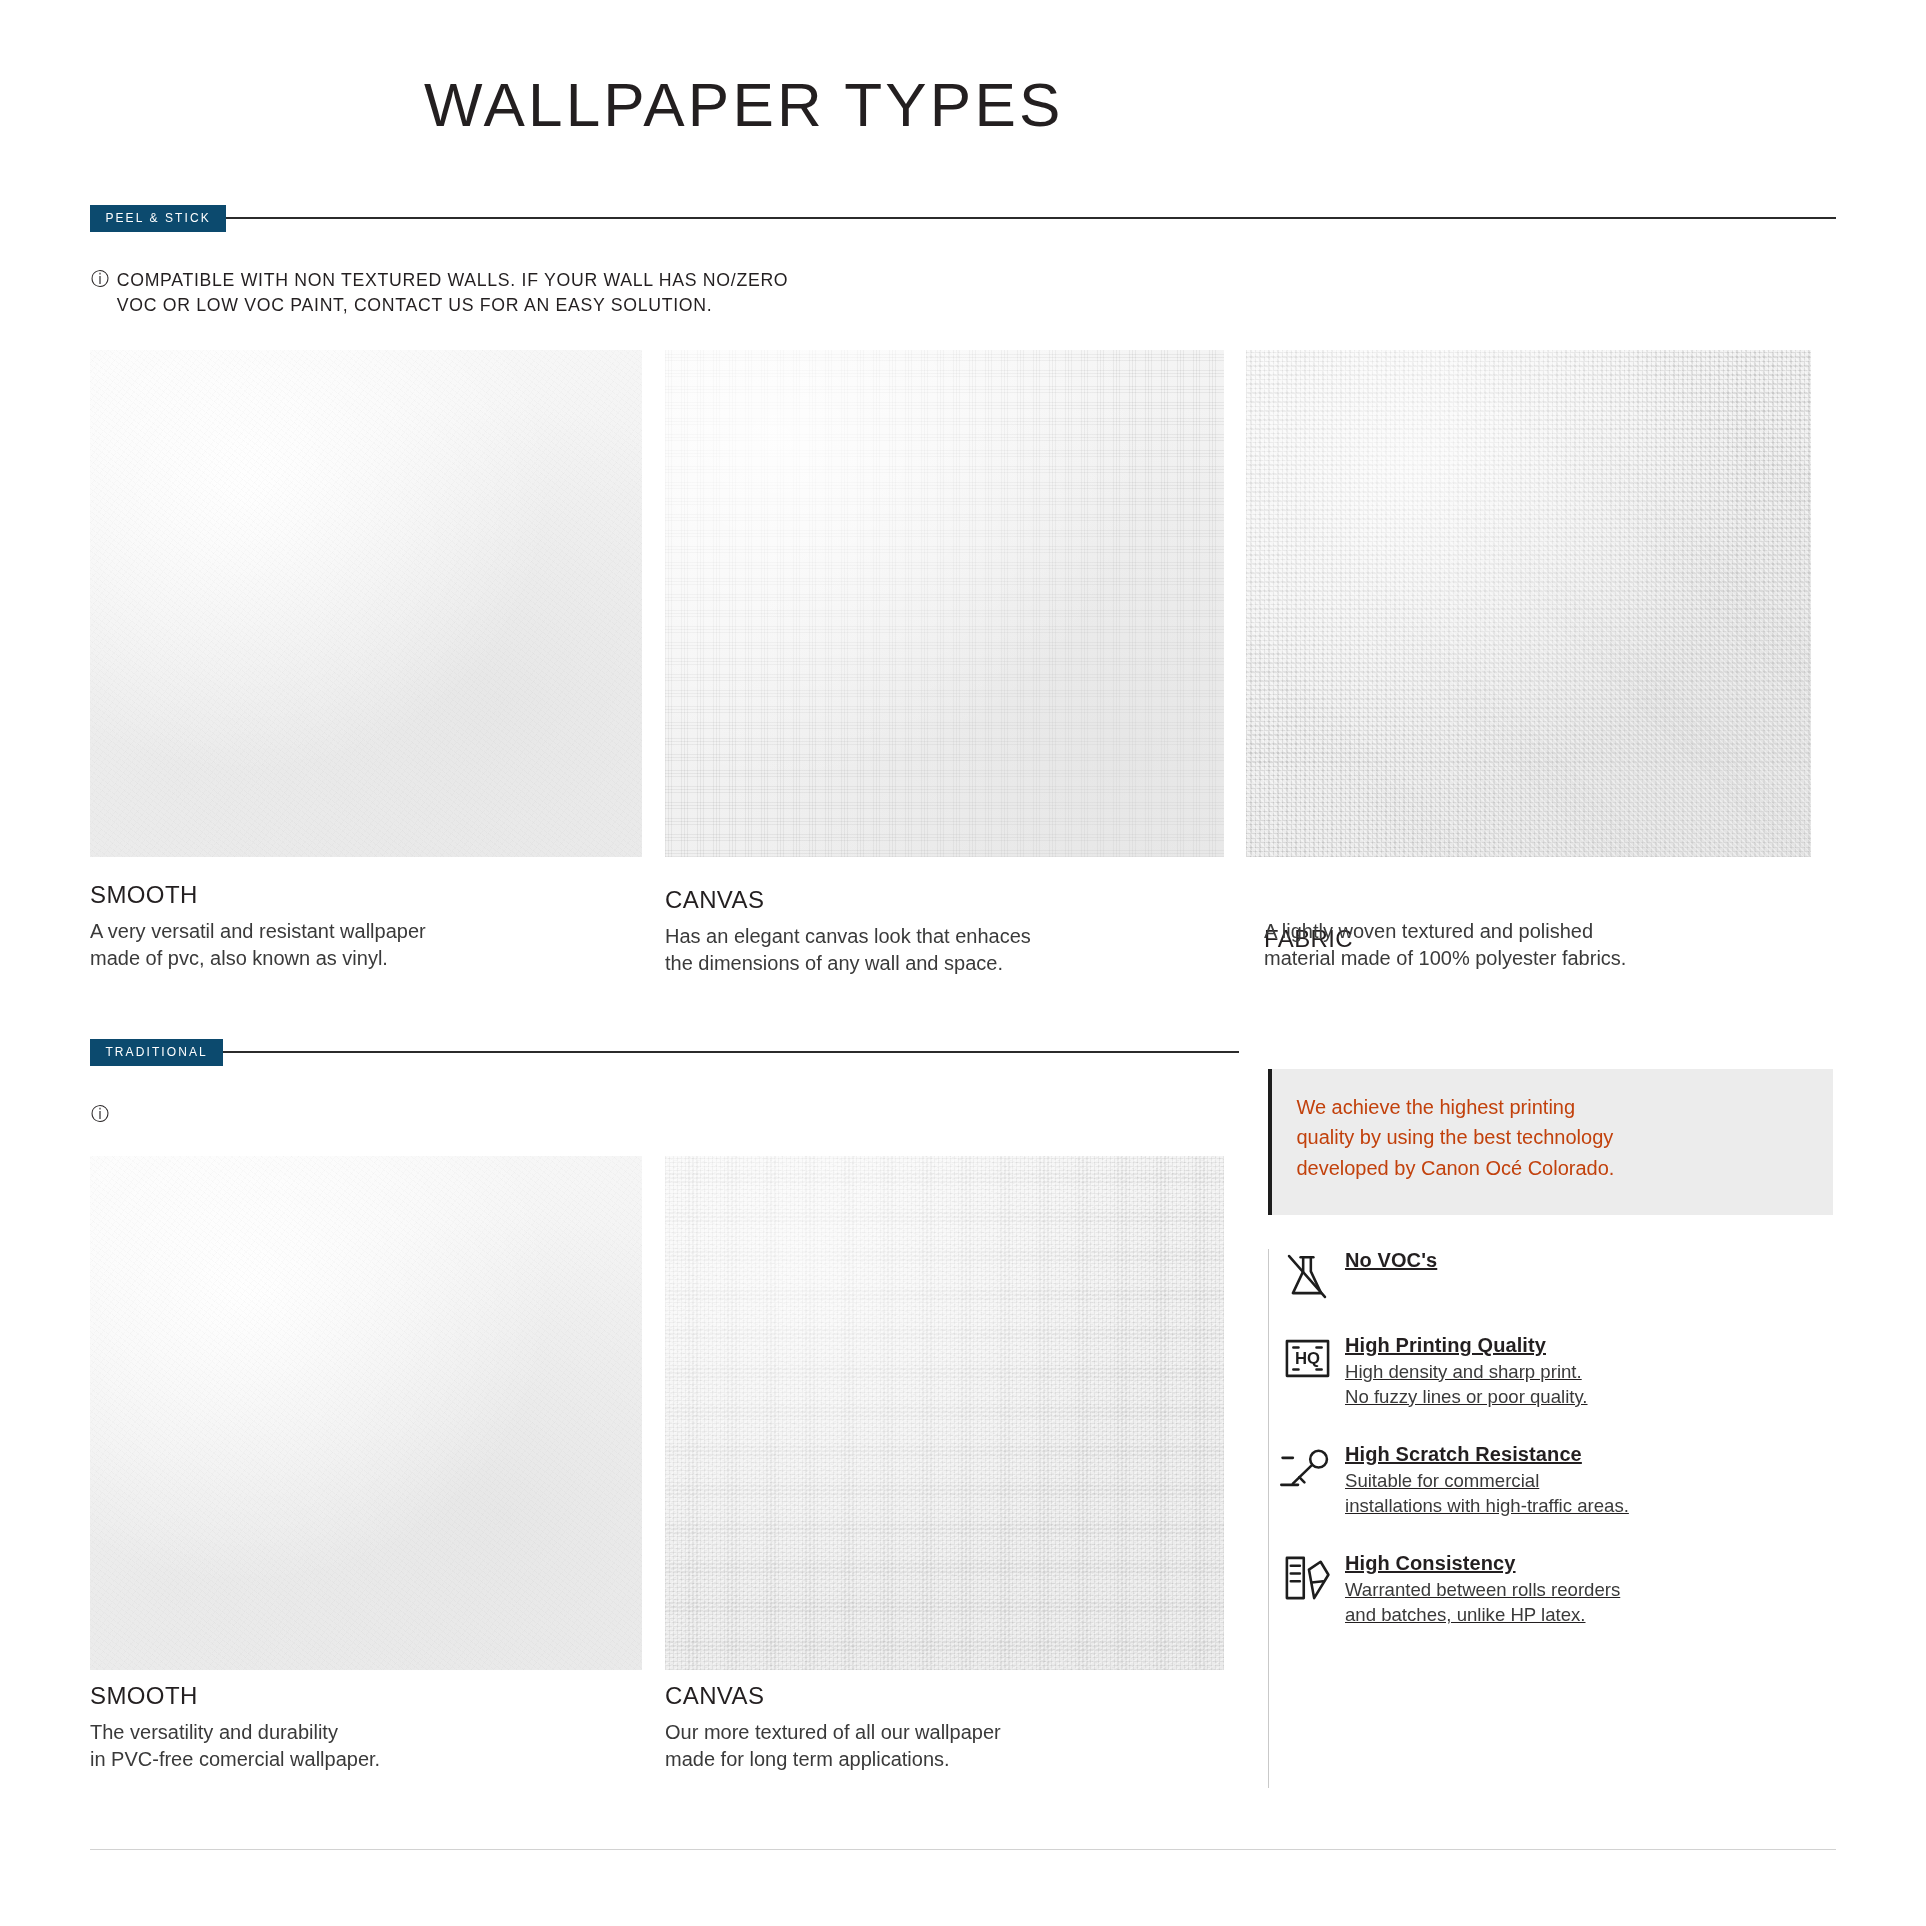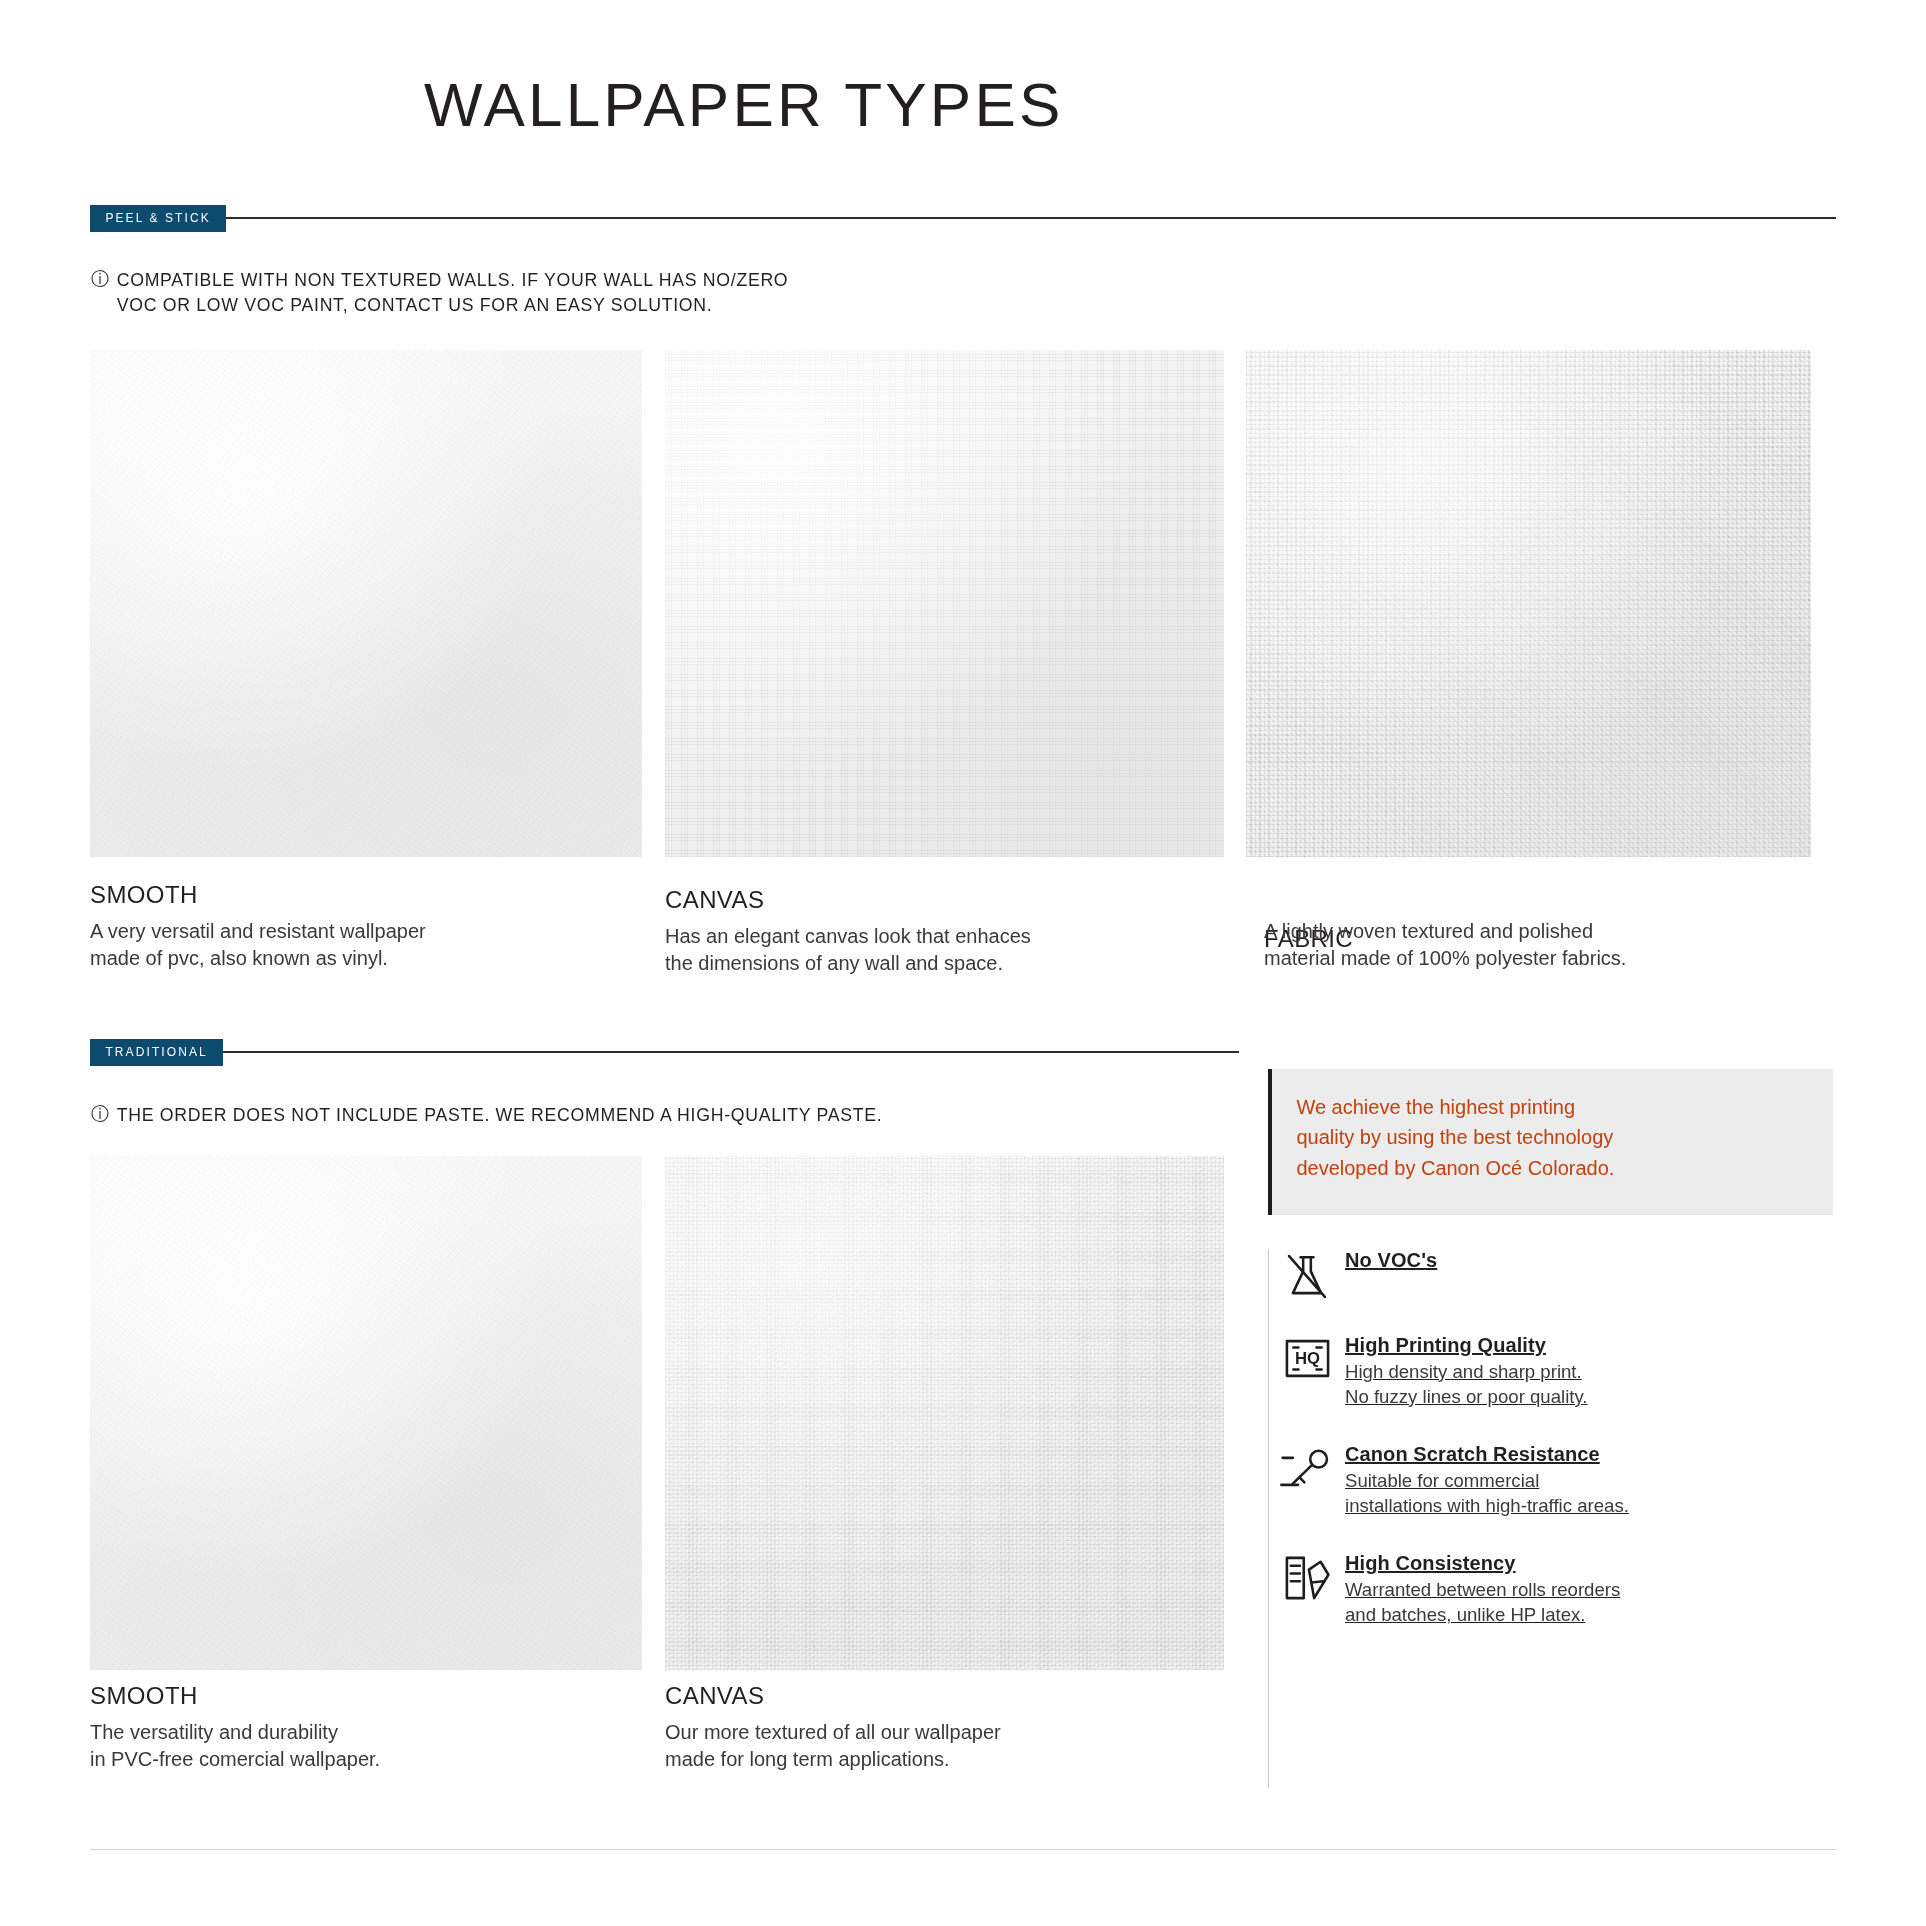--- a/index.html
+++ b/index.html
@@ -263,21 +263,20 @@
   <div class="sw-desc" style="left:1264px; top:918px; width:571px;">A lightly woven textured and polished
 material made of 100% polyester fabrics.</div>
 
   <div class="section-head" style="left:90px; top:1039px; width:1149px;">
     <div class="section-tag">TRADITIONAL</div>
     <div class="section-rule" style="flex:1 1 auto;"></div>
   </div>
 
   <div class="note" style="left:91px; top:1103px; width:1130px;">
     <span class="ico">ⓘ</span>
-    <span class="txt">THE ORDER DOES NOT INCLUDE PASTE. WE RECOMMEND A HIGH-QUALITY PASTE.</span>
   </div>
 
   <div class="swatch" style="left:90px; top:1156px; width:552px; height:514px;">
     <div class="tex tex-smooth"></div>
   </div>
   <div class="sw-name" style="left:90px; top:1682px;">SMOOTH</div>
   <div class="sw-desc" style="left:90px; top:1719px; width:565px;">The versatility and durability
 in PVC-free comercial wallpaper.</div>
 
   <div class="swatch" style="left:665px; top:1156px; width:559px; height:514px;">
@@ -327,21 +326,21 @@
       <div class="f-icon">
         <svg width="54" height="45" viewBox="0 0 84 70" fill="none" stroke="#1d1d1d" stroke-width="4" stroke-linecap="round" stroke-linejoin="round">
           <circle cx="60" cy="22" r="13"></circle>
           <path d="M50 31 L20 60"></path>
           <path d="M30 50 l8 8"></path>
           <path d="M4 20 h16"></path>
           <path d="M2 62 h26"></path>
         </svg>
       </div>
       <div class="f-body">
-        <div class="f-title">Canon Scratch Resistance</div>
+        <div class="f-title">High Scratch Resistance</div>
         <div class="f-desc">Suitable for commercial
 installations with high-traffic areas.</div>
       </div>
     </div>
 
     <div class="feature">
       <div class="f-icon">
         <svg width="48" height="48" viewBox="0 0 74 74" fill="none" stroke="#1d1d1d" stroke-width="4" stroke-linecap="round" stroke-linejoin="round">
           <rect x="6" y="6" width="26" height="62"></rect>
           <path d="M12 18 h14 M12 30 h14 M12 42 h14"></path>

